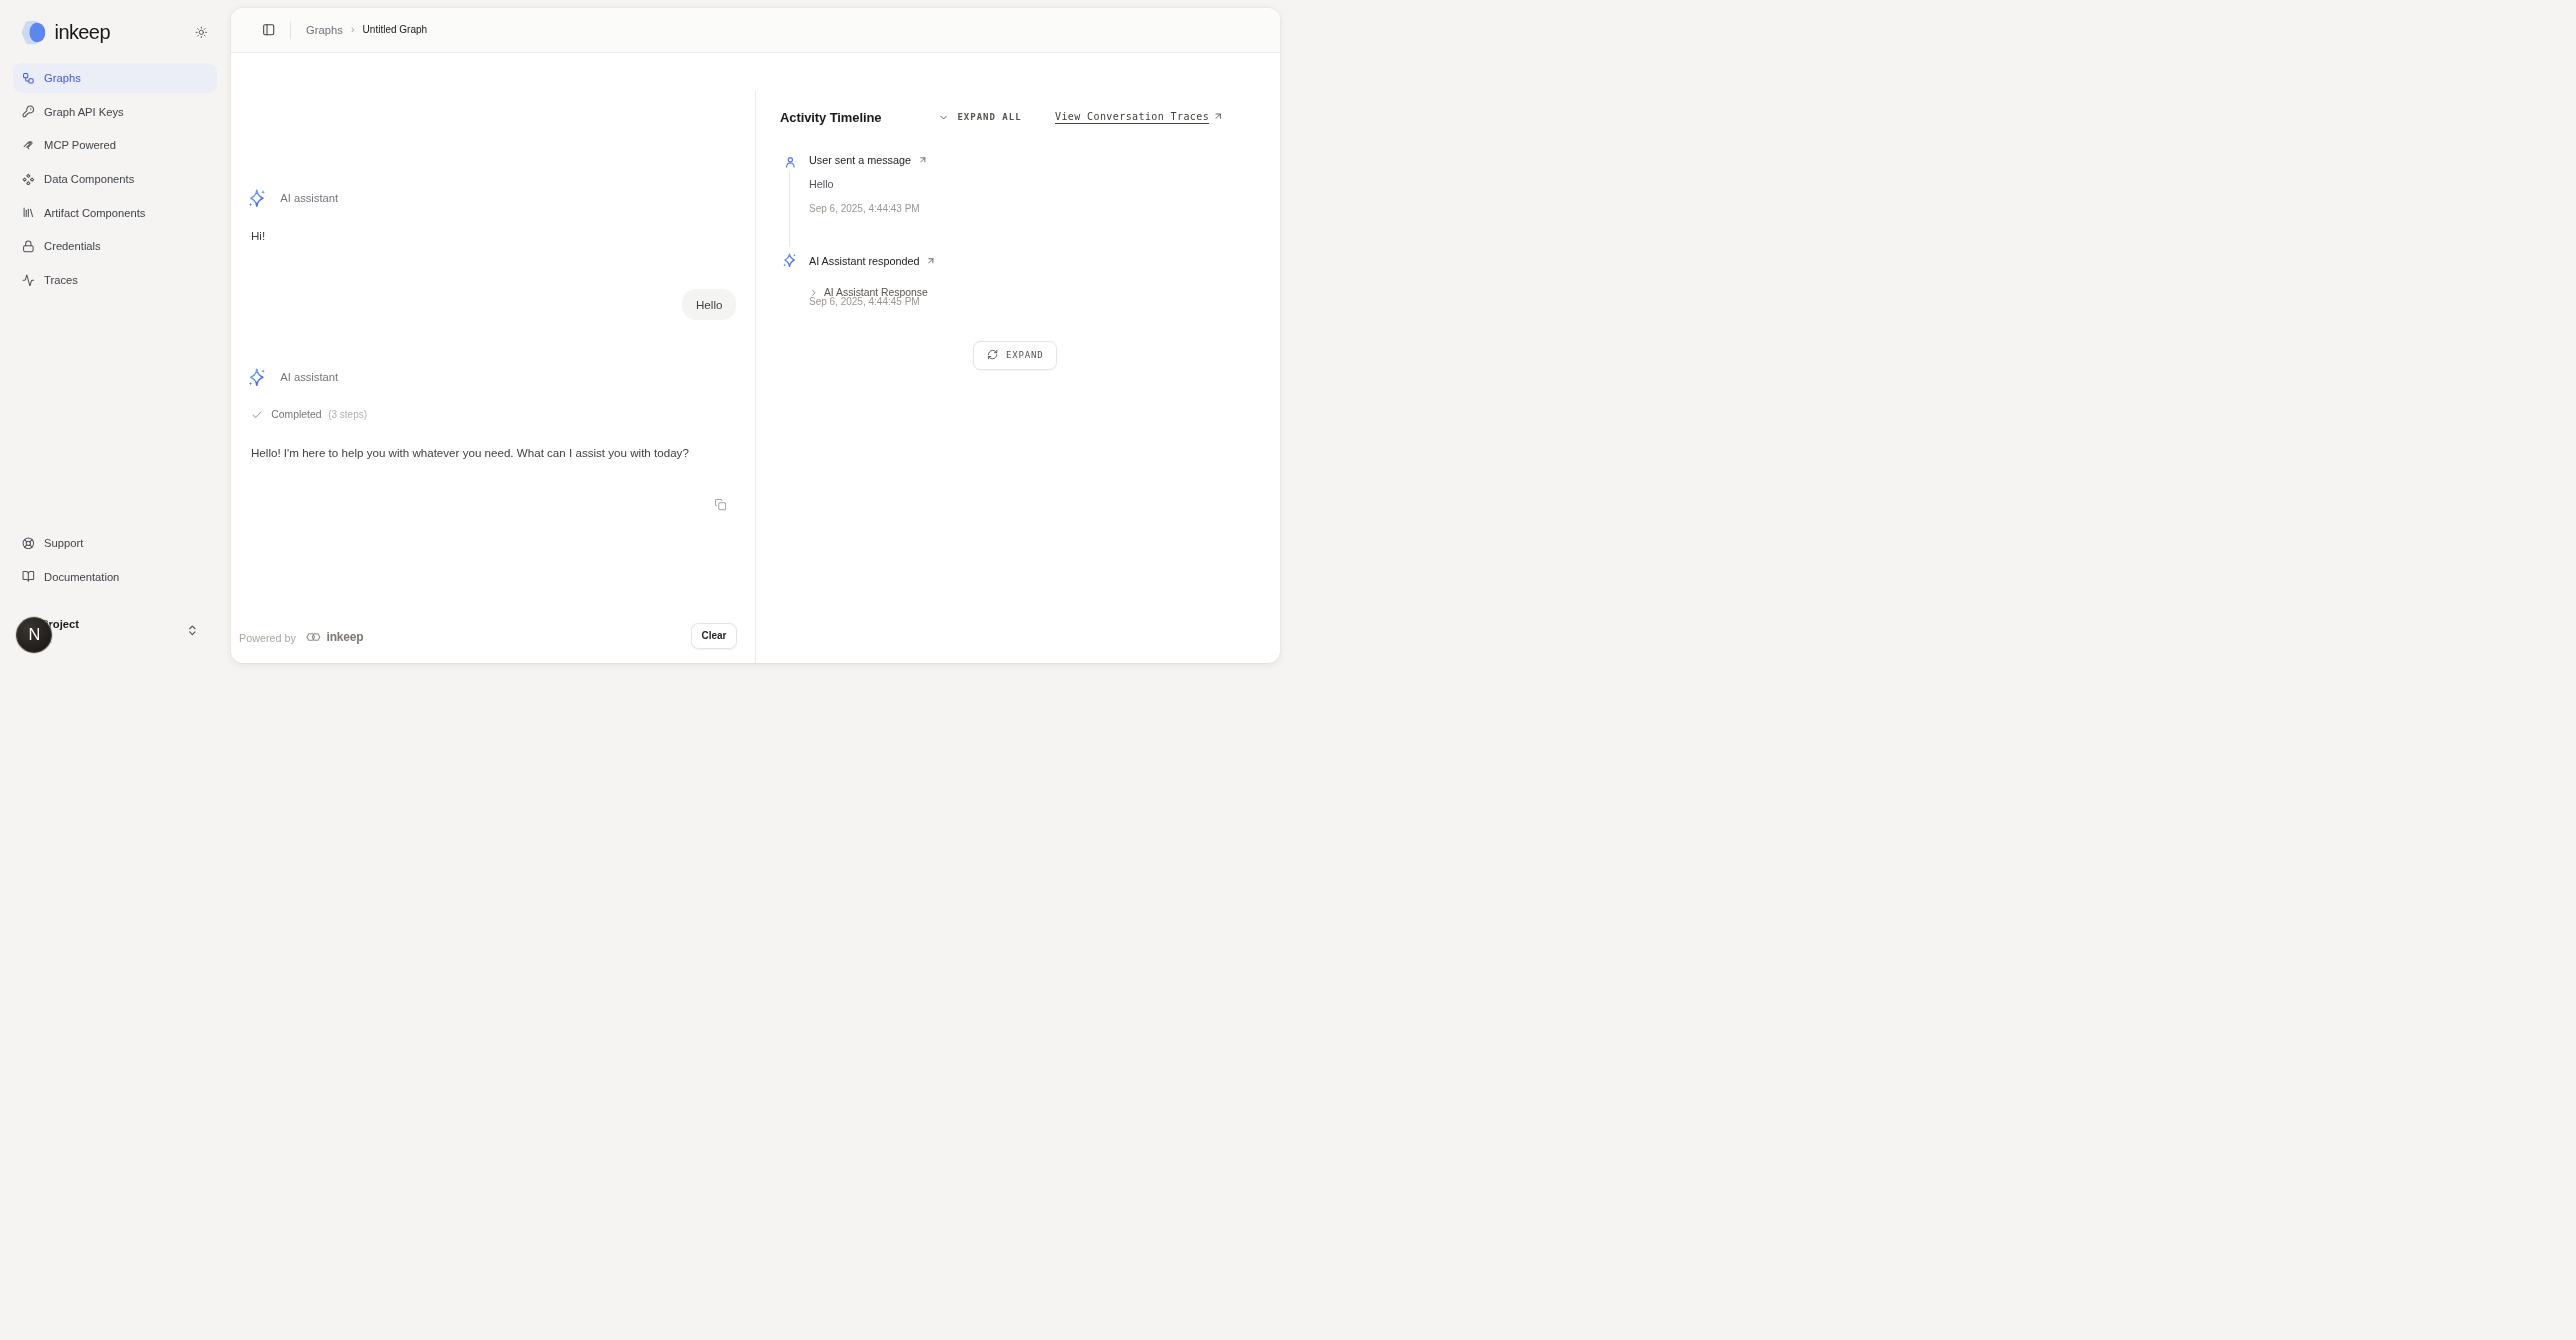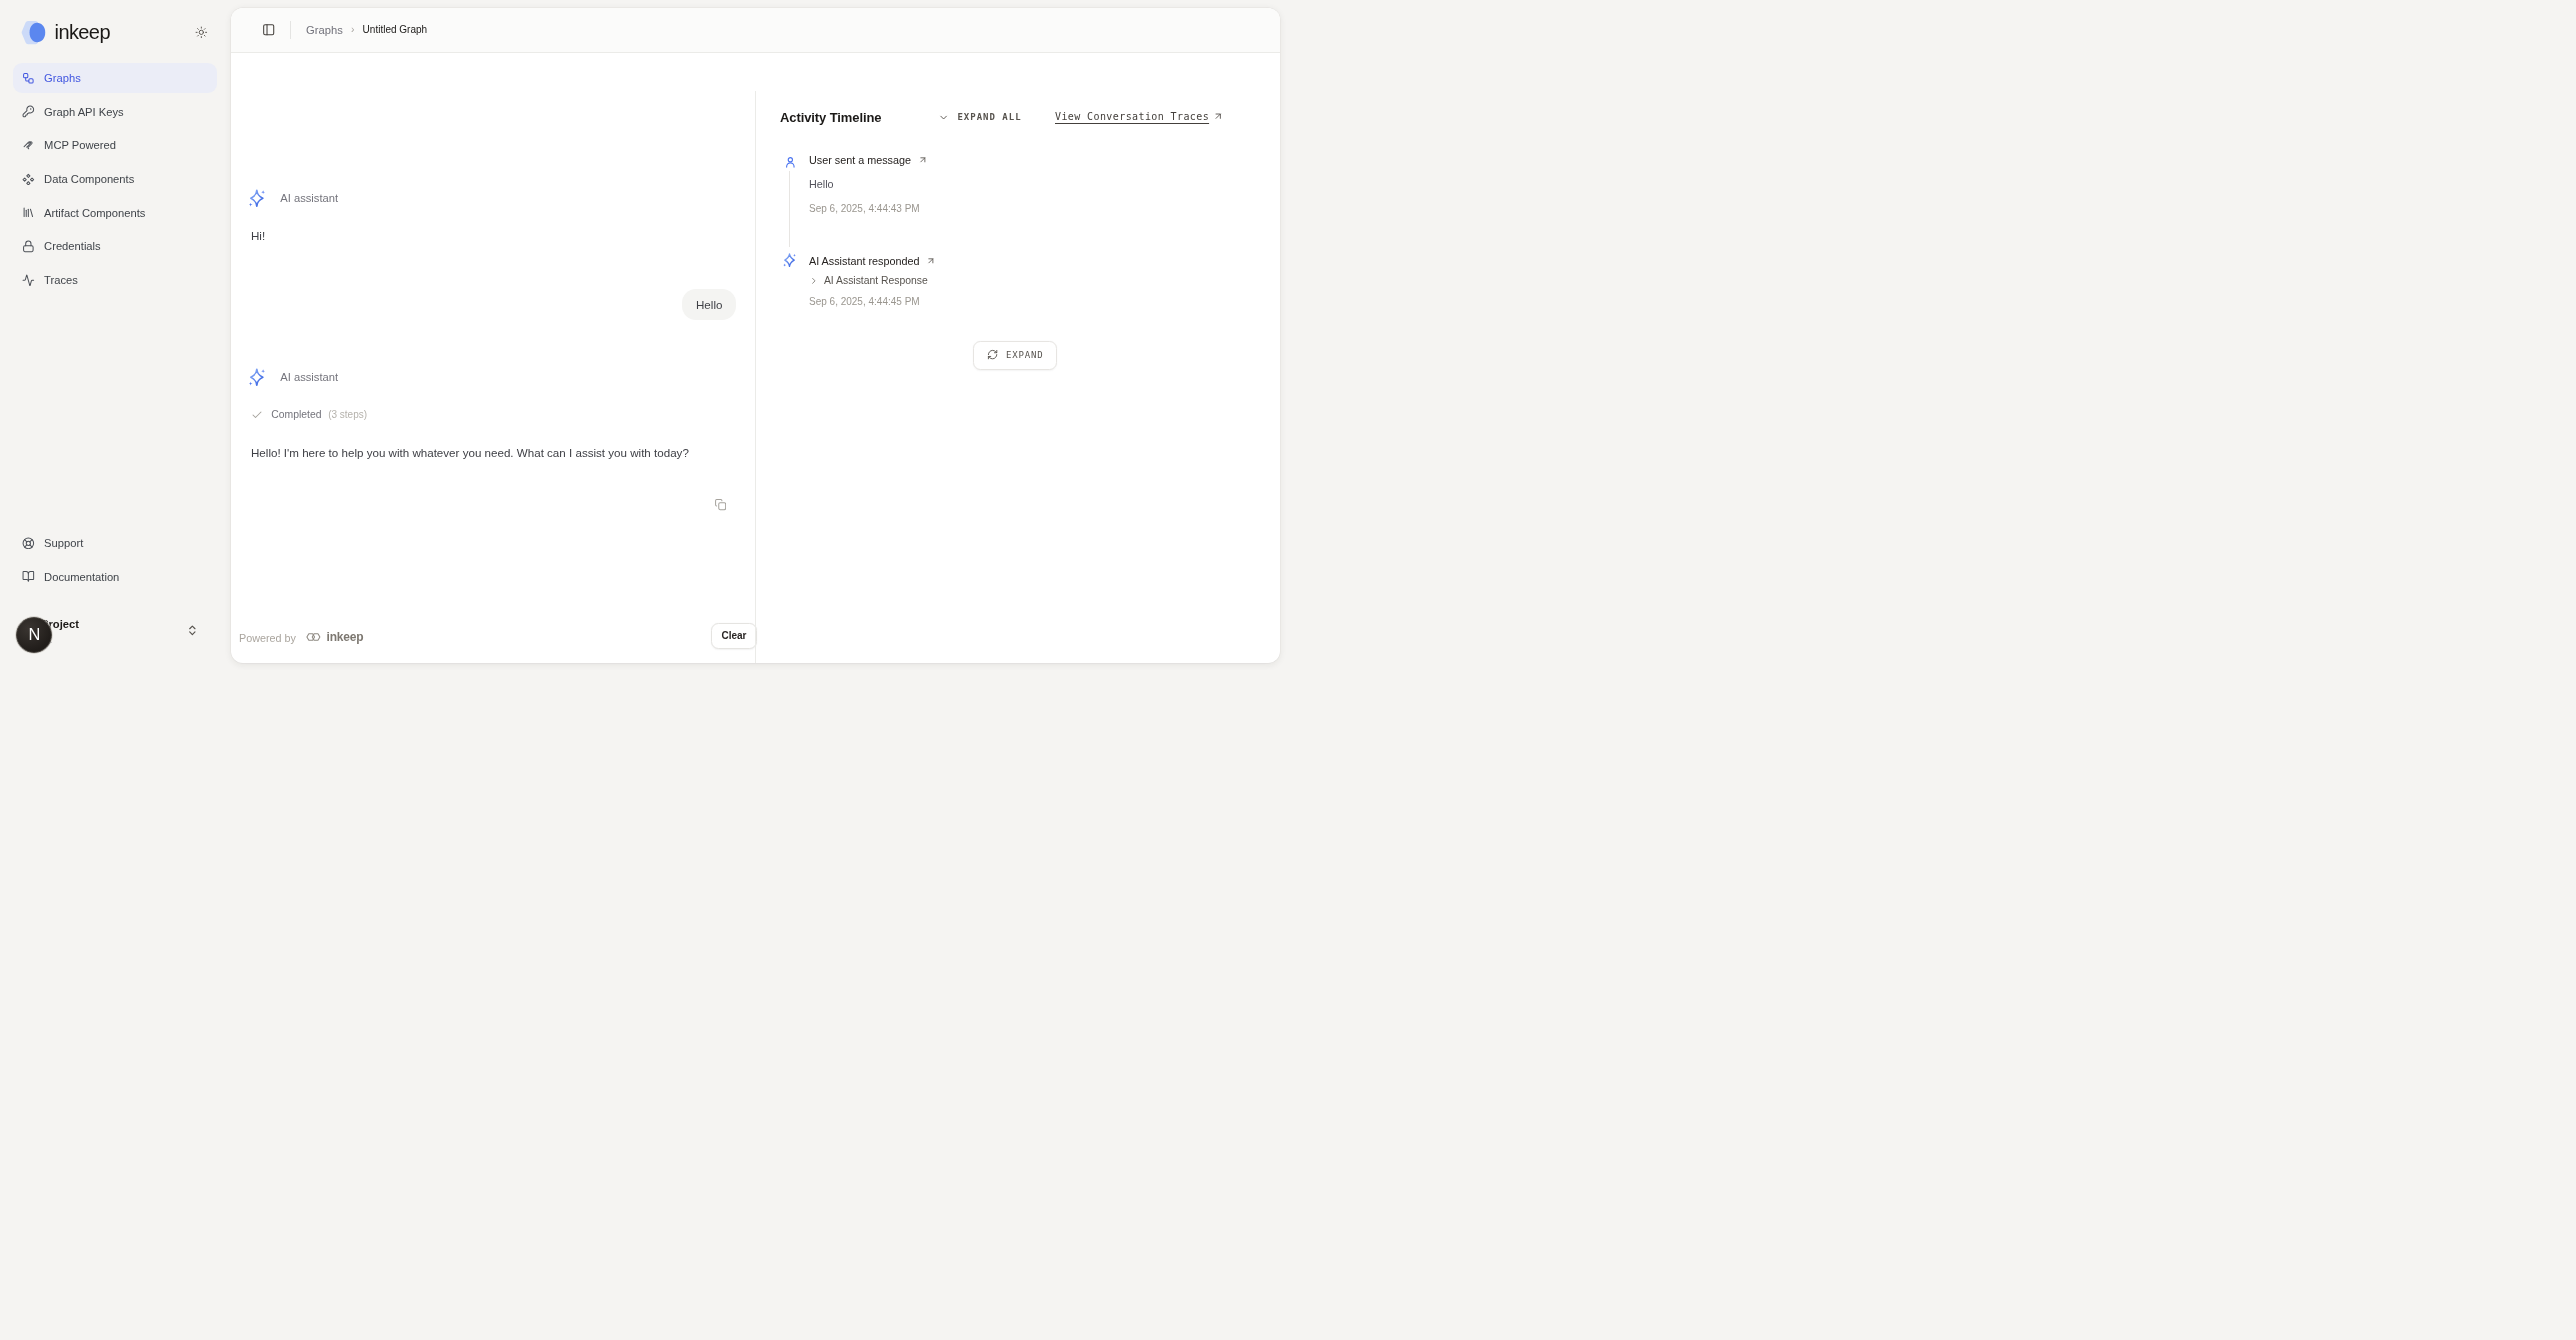--- a/index.html
+++ b/index.html
@@ -81,41 +81,41 @@
   .chat-input input::placeholder { color:#a3a09a; }
   .caret { position:absolute; left:21px; top:11.2px; width:1.1px; height:17px; background:#44403c; }
   .send-btn { position:absolute; right:13.4px; top:11.2px; width:17px; height:17px; color:#cfcbc4; cursor:pointer; }
 
   .powered { position:absolute; left:8px; top:539px; display:flex; align-items:flex-end; cursor:pointer; }
   .powered-label { font-size:10.8px; color:#aaa59e; }
   .powered-glyph { width:17px; height:14px; color:#8f8a83; margin:0 4.5px 0 9px; }
   .powered-brand { font-size:12px; font-weight:600; letter-spacing:-0.2px; color:#7d7871; }
   .clear-btn { position:absolute; left:460px; top:532px; width:46px; height:26px; background:#fff;
      border:0.7px solid #e5e4e1; border-radius:7.5px; box-shadow:0 0.7px 1.5px rgba(40,35,30,.06);
-     font-size:10px; font-weight:600; color:#292524; display:flex; align-items:center; justify-content:center; cursor:pointer;margin-left:20px; }
+     font-size:10px; font-weight:600; color:#292524; display:flex; align-items:center; justify-content:center; cursor:pointer; }
 
   
   .tl-title { position:absolute; left:24px; top:19.4px; font-size:13px; font-weight:700; letter-spacing:-0.1px; color:#1b1917; }
   .tl-expand { position:absolute; left:182px; top:21px; display:flex; align-items:center; cursor:pointer; color:#57534e; }
   .tl-expand .chev { width:11.2px; height:11.2px; display:flex; margin-right:8.2px; }
   .tl-expand-label { font-size:9px; font-weight:700; letter-spacing:1px; color:#57534e; }
   .tl-view { position:absolute; left:299px; top:20px; display:flex; align-items:center; cursor:pointer; color:#44403c; }
   .tl-view-label { font-size:10px; letter-spacing:0.4px; text-decoration:underline; text-underline-offset:3px; }
   .tl-view .arr { width:10.4px; height:10.4px; margin-left:3.7px; display:flex; color:#57534e; }
 
   .tl-connector { position:absolute; left:33px; top:80px; width:0.7px; height:76px; background:#e7e5e2; }
   .tl-icon-user { position:absolute; left:27.6px; top:65px; width:12.7px; height:12.7px; color:#4b74f0; }
   .tl-icon-spark { position:absolute; left:24.6px; top:161px; width:17px; height:17px; }
   .tl-entry-title { position:absolute; display:flex; align-items:center; cursor:pointer; }
   .tl-entry-title .t { font-size:10.8px; font-weight:500; color:#262220; }
   .tl-entry-title .arr { width:9.7px; height:9.7px; margin-left:6.7px; display:flex; color:#57534e; }
   .tl-t1 { left:53px; top:63px; }
   .tl-t2 { left:53px; top:164px; }
   .tl-body1 { position:absolute; left:53px; top:87px; font-size:10.8px; color:#52525b; }
-  .tl-collapsed { position:absolute; left:53px; top:184px; display:flex; align-items:flex-end; cursor:pointer; }
+  .tl-collapsed { position:absolute; left:53px; top:196px; display:flex; align-items:flex-end; cursor:pointer; }
   .tl-collapsed .chev { width:9.7px; height:9.7px; color:#79756e; margin-right:5.2px; display:flex; }
   .tl-collapsed .t { font-size:10.4px; color:#57534e; }
   .tl-ts { position:absolute; left:53px; font-size:10px; color:#9a968f; }
   .tl-ts1 { top:112px; }
   .tl-ts2 { top:205px; }
 
   .refresh-btn { position:absolute; left:217px; top:250px; height:29px; padding:0 12.7px; background:#fff;
      border:0.7px solid #e7e5e2; border-radius:7.5px; box-shadow:0 0.7px 1.5px rgba(40,35,30,.05);
      display:flex; align-items:center; cursor:pointer; }
   .refresh-btn .ic { width:11.2px; height:11.2px; color:#57534e; margin-right:8.2px; display:flex; }

